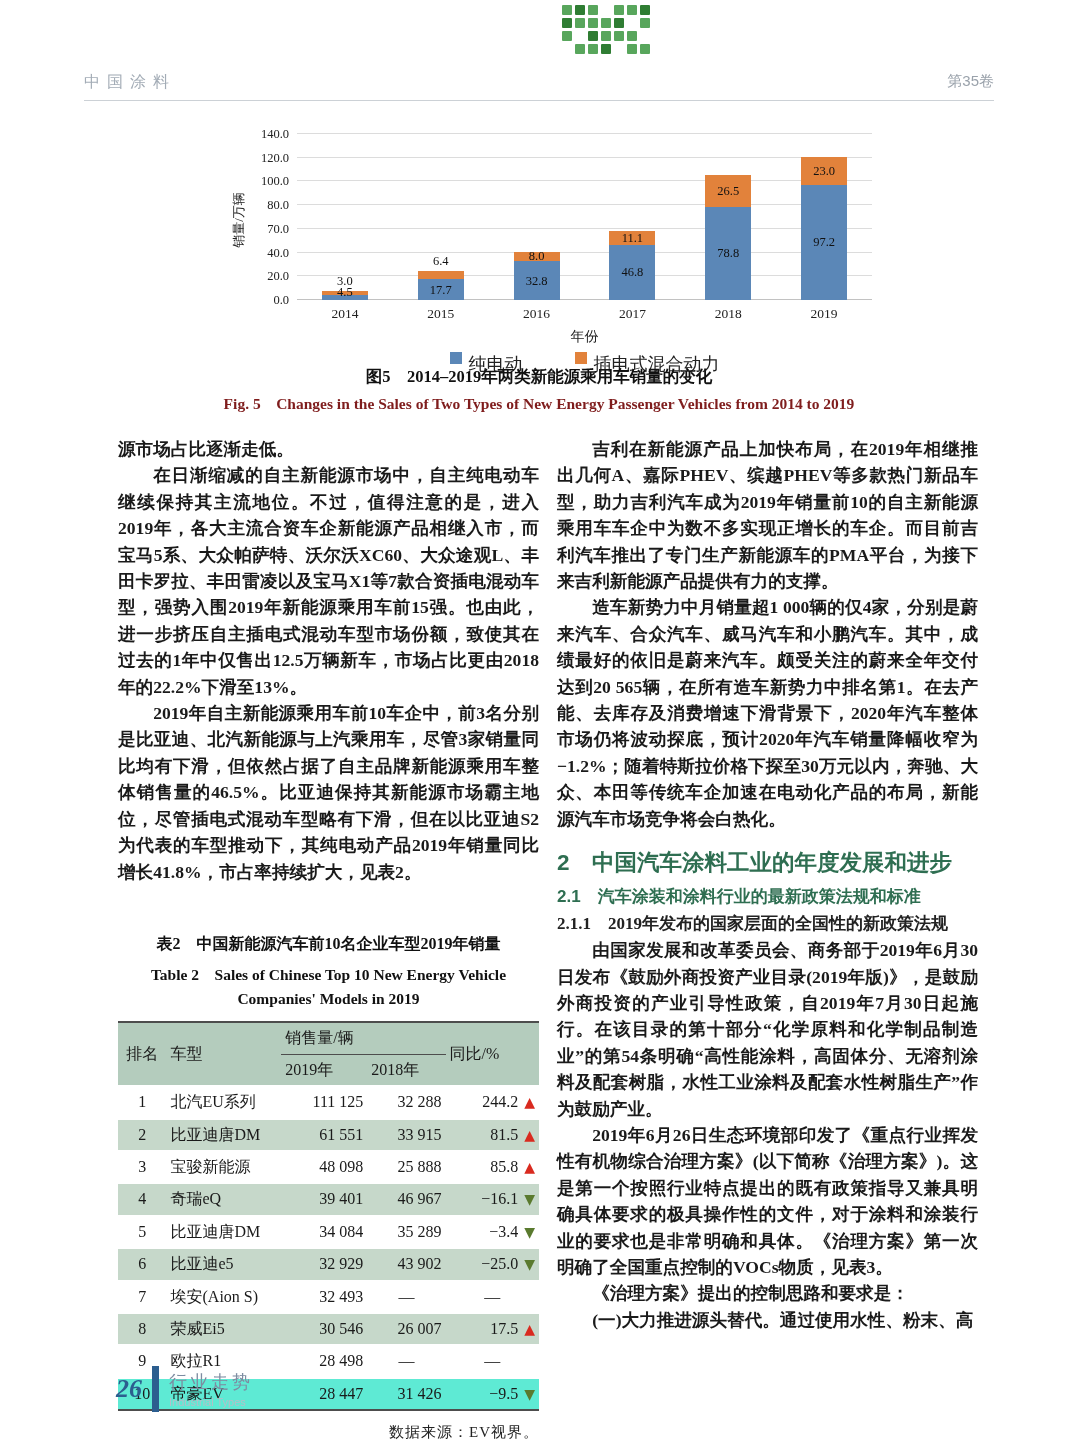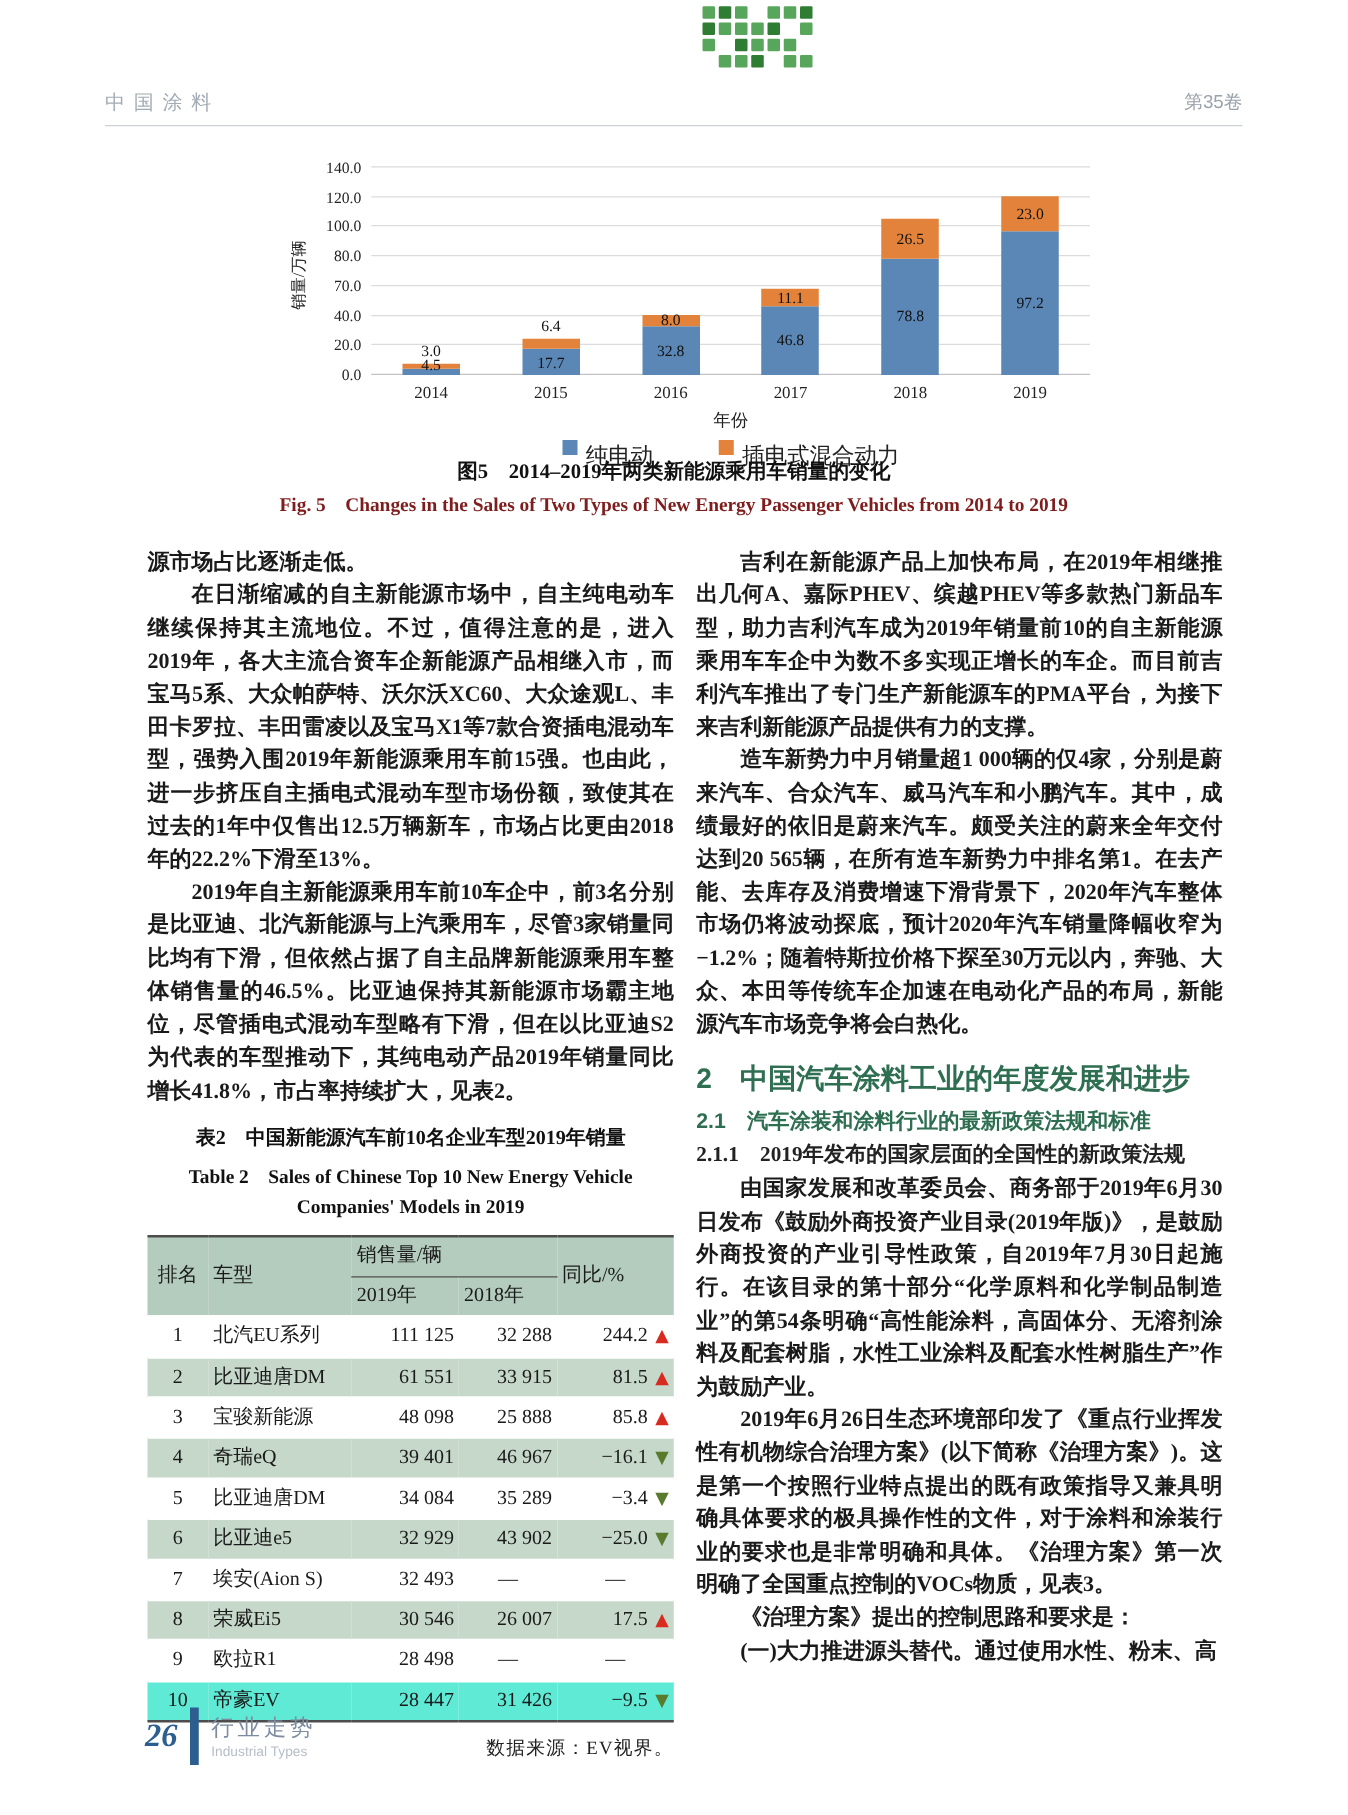--- a/index.html
+++ b/index.html
@@ -49,21 +49,21 @@
   .col p.noindent{text-indent:0;}
 
   
   .h2{margin:16px 0 6px 0;font-size:22.5px;font-weight:bold;color:#2e6e51;
       font-family:"Liberation Sans",sans-serif;text-indent:0;line-height:30px;}
   .h21{margin:2px 0 2px 0;font-size:17px;font-weight:bold;color:#2e6e51;
        font-family:"Liberation Sans",sans-serif;text-indent:0;line-height:25px;}
   .h211{margin:0;font-size:17px;font-weight:600;color:#222;text-indent:0;line-height:26px;}
 
   
-  .table-block{margin-top:13px;}
+  .table-block{margin-top:46px;}
   .tbl-title-cn{text-align:center;font-size:16px;font-weight:bold;color:#111;margin-bottom:6px;}
   .tbl-title-en{text-align:center;font-size:15.5px;font-weight:bold;color:#111;
                 margin-bottom:10px;line-height:24px;}
   table.t2{width:100%;border-collapse:collapse;font-size:16px;color:#1a1a1a;
            border-top:2px solid #4d4d4d;border-bottom:2px solid #4d4d4d;}
   table.t2 th{font-weight:normal;padding:2px 4px;font-size:16px;}
   table.t2 .thspan{border-bottom:1px solid #4d4d4d;}
   table.t2 td{padding:2px 4px;height:24px;}
   table.t2 tbody tr{border-top:2px solid #ffffff;}
   .c-rank{text-align:center;width:48px;}

